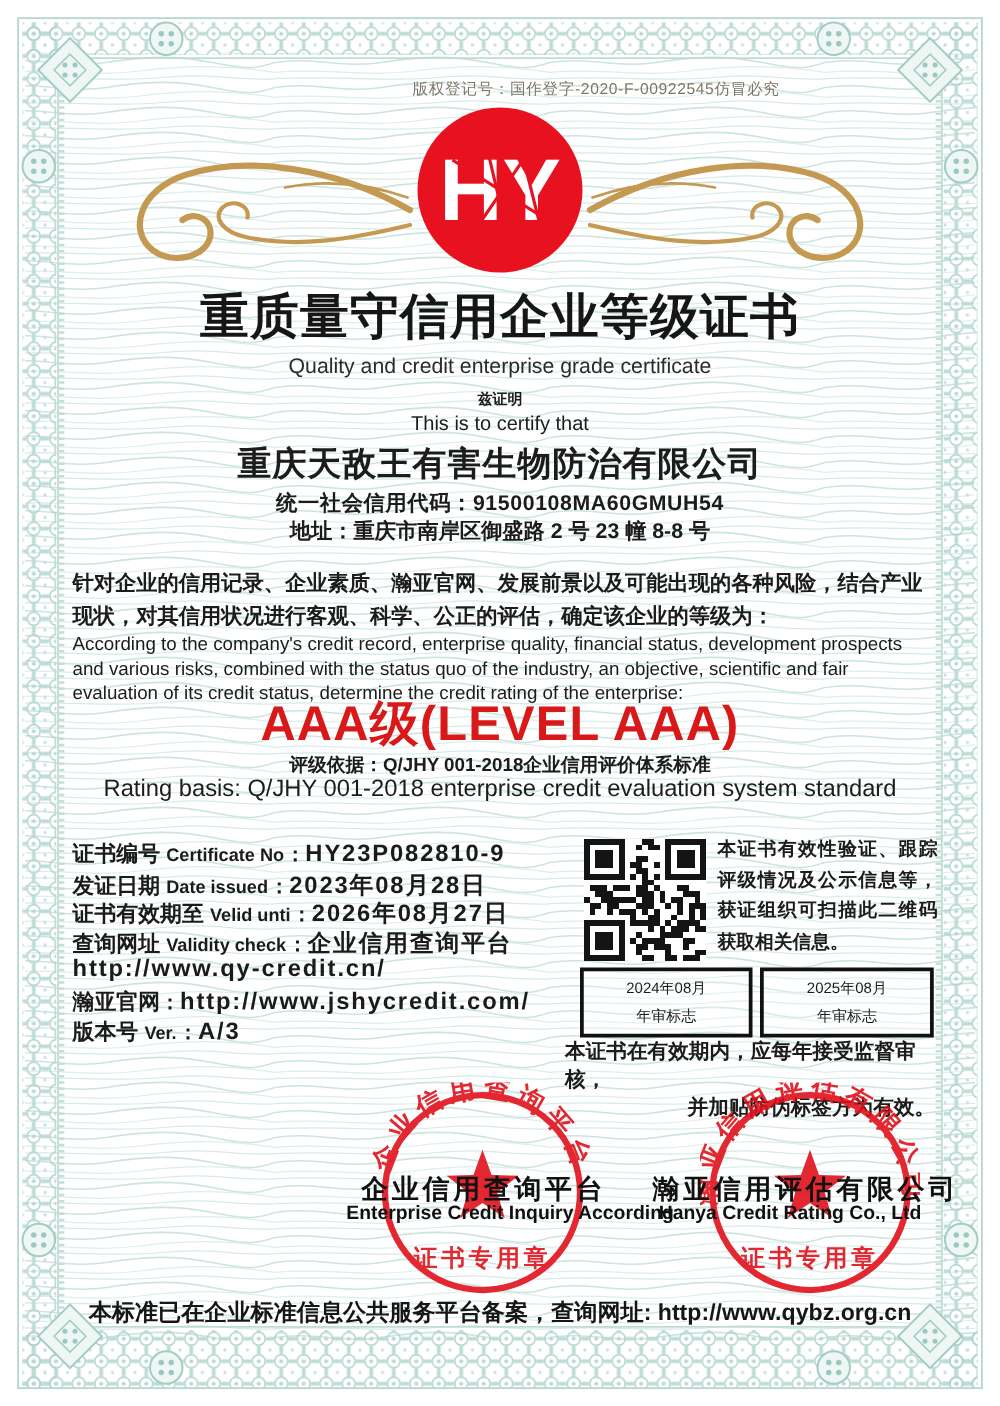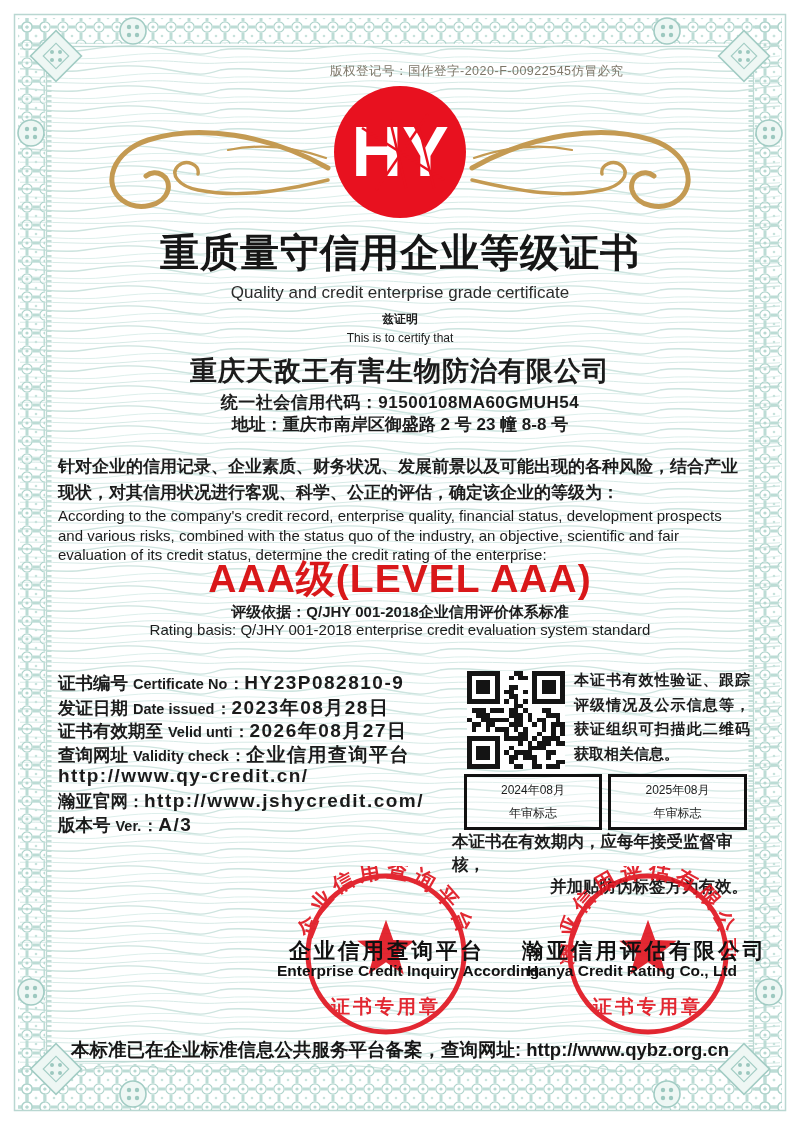--- a/index.html
+++ b/index.html
@@ -13,29 +13,29 @@
   .ctr{left:0;width:100%;text-align:center;}
   #bg{position:absolute;left:0;top:0;z-index:0;}
   .z1{z-index:1;}
   .z2{z-index:2;}
   .z3{z-index:3;}
 
   .copyright{top:63px;left:330px;font-size:12.5px;color:#7d7668;letter-spacing:.5px;}
   .title-cn{top:226px;font-size:39px;font-weight:600;letter-spacing:1px;color:#161616;}
   .title-en{top:283px;font-size:17px;color:#2b2b2b;}
   .certify-cn{top:311px;font-size:12px;font-weight:600;}
-  .certify-en{top:331px;font-size:12px;}
+  .certify-en{top:331px;font-size:16px;}
   .company{top:353px;font-size:27px;font-weight:700;letter-spacing:1px;}
   .uscc{top:391px;font-size:17px;font-weight:600;letter-spacing:.5px;}
   .address{top:413px;font-size:17px;font-weight:600;}
   .body-cn{top:454px;left:58px;width:686px;font-size:17px;line-height:26px;font-weight:600;text-align:left;}
   .body-en{top:506px;left:58px;width:688px;font-size:15px;line-height:19.5px;font-weight:500;text-align:left;}
   .grade{top:552px;font-size:39px;font-weight:800;letter-spacing:1px;}
   .basis-cn{top:603px;font-size:15px;font-weight:600;}
-  .basis-en{top:621px;font-size:15px;}
+  .basis-en{top:621px;font-size:19px;}
 
   .details{top:671px;left:58px;}
   .drow{height:23.6px;white-space:nowrap;font-weight:600;color:#1b1b1b;}
   .dl-cn{font-size:17.5px;margin-top:48px;}
   .dl-en{font-size:14.5px;margin:0 1px 0 5px;}
   .dl-val{font-size:19px;letter-spacing:1.5px;}
   .dl-cn:empty,.dl-en:empty,.dl-sep:empty{display:none;}
 
   .qr-box{top:671px;left:467px;width:98px;height:98px;}
   .qr-note{top:668px;left:574px;width:176px;font-size:15px;line-height:24.6px;font-weight:600;text-align:justify;}
@@ -157,21 +157,21 @@
 
   <div class="abs z1 ctr title-cn">重质量守信用企业等级证书</div>
   <div class="abs z1 ctr title-en">Quality and credit enterprise grade certificate</div>
   <div class="abs z1 ctr certify-cn">兹证明</div>
   <div class="abs z1 ctr certify-en">This is to certify that</div>
 
   <div class="abs z1 ctr company">重庆天敌王有害生物防治有限公司</div>
   <div class="abs z1 ctr uscc">统一社会信用代码：91500108MA60GMUH54</div>
   <div class="abs z1 ctr address">地址：重庆市南岸区御盛路 2 号 23 幢 8-8 号</div>
 
-  <div class="abs z1 body-cn">针对企业的信用记录、企业素质、财务状况、发展前景以及可能出现的各种风险，结合产业现状，对其信用状况进行客观、科学、公正的评估，确定该企业的等级为：</div>
+  <div class="abs z1 body-cn">针对企业的信用记录、企业素质、瀚亚官网、发展前景以及可能出现的各种风险，结合产业现状，对其信用状况进行客观、科学、公正的评估，确定该企业的等级为：</div>
   <div class="abs z1 ctr grade" style="color:#d9181a;">AAA级(LEVEL AAA)</div>
 
   <div class="abs z1 body-en">According to the company's credit record, enterprise quality, financial status, development prospects and various risks, combined with the status quo of the industry, an objective, scientific and fair evaluation of its credit status, determine the credit rating of the enterprise:</div>
   <div class="abs z1 ctr basis-cn">评级依据：Q/JHY 001-2018企业信用评价体系标准</div>
   <div class="abs z1 ctr basis-en">Rating basis: Q/JHY 001-2018 enterprise credit evaluation system standard</div>
 
   <div class="abs z1 details">
     <div class="drow">
       <span class="dl-cn">证书编号</span><span class="dl-en">Certificate No</span><span class="dl-sep">：</span><span class="dl-val">HY23P082810-9</span>
     </div>

